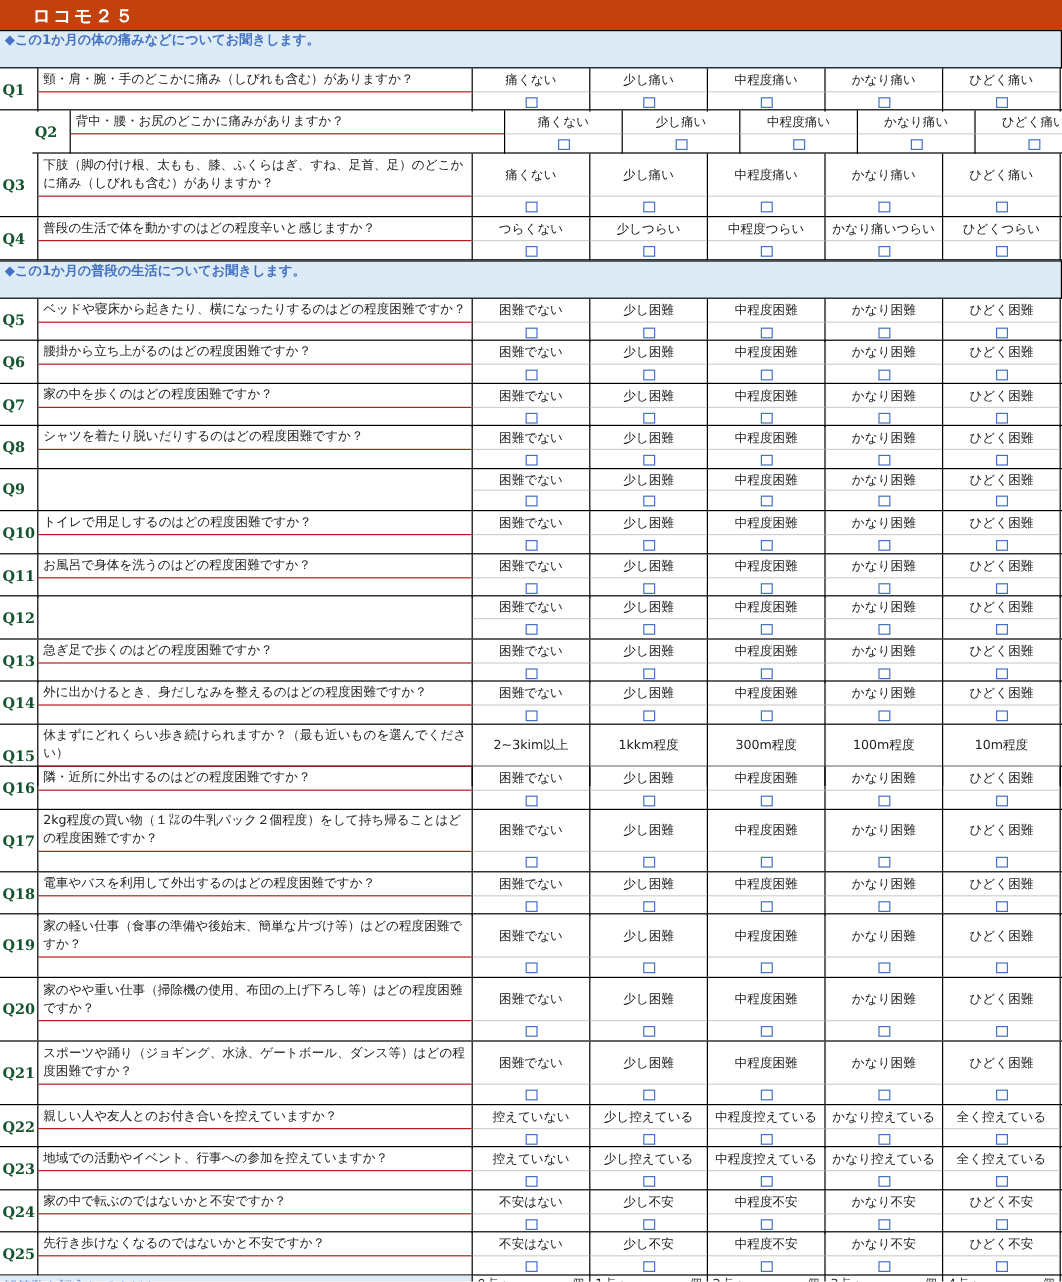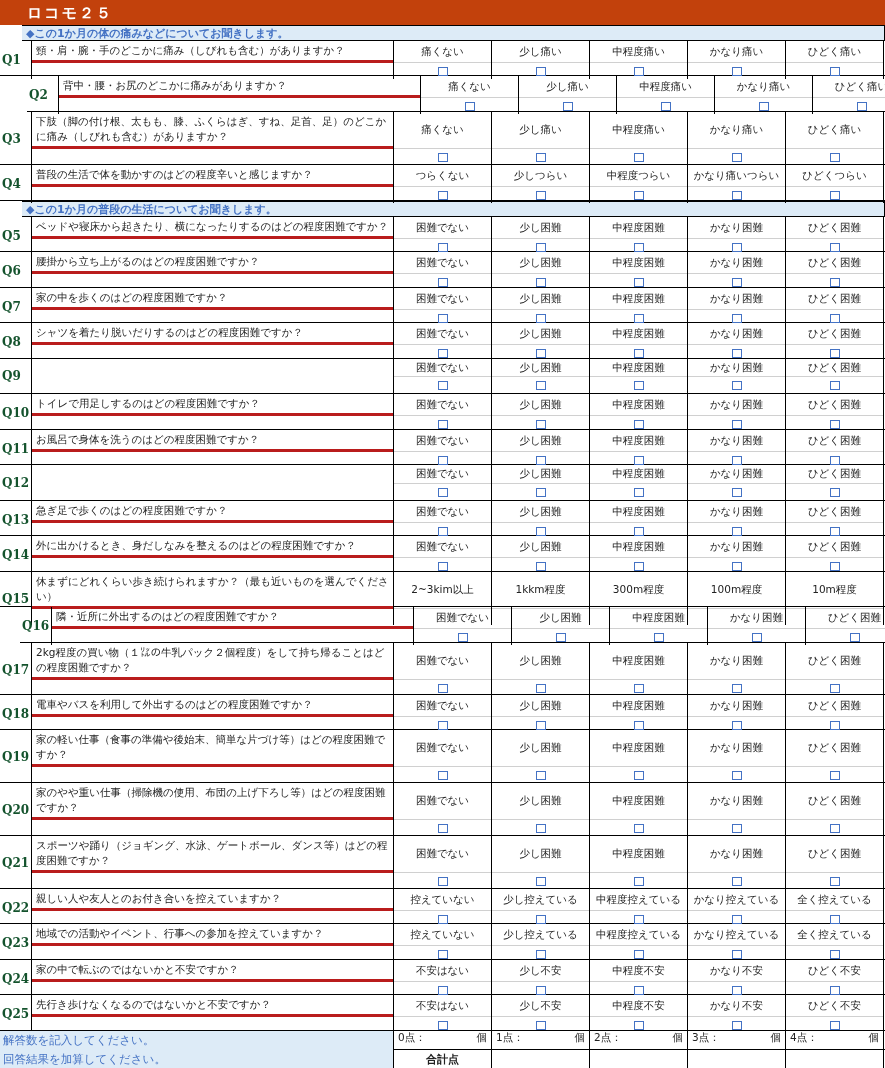--- a/index.html
+++ b/index.html
@@ -1,25 +1,25 @@
 <!DOCTYPE html>
 <html><head>
 <meta charset="utf-8">
 <style>
   * { box-sizing: border-box; margin: 0; padding: 0; }
   html, body { width: 885px; height: 1068px; overflow: hidden; background: #ffffff; }
   body { font-family: "DejaVu Sans", "Liberation Sans", sans-serif; font-size: 11px; color: #222; }
   .sheet { position: relative; width: 885px; height: 1068px; }
   .title-bar { height: 25px; background: #c2410c; color: #fff; font-weight: bold; font-size: 15px; padding-left: 27px; line-height: 26px; letter-spacing: 2px; }
-  .section { height: 16px; background: #ddebf7; color: #4472c4; font-weight: bold; font-size: 11px; line-height: 16px; padding-left: 4px; border-top: 1px solid #000; border-bottom: 1px solid #000; border-right: 1px solid #000; margin-left: 22px; }
+  .section { height: 32px; background: #ddebf7; color: #4472c4; font-weight: bold; font-size: 11px; line-height: 16px; padding-left: 4px; border-top: 1px solid #000; border-bottom: 1px solid #000; border-right: 1px solid #000; }
   .qrow { display: grid; grid-template-columns: 32px 362px repeat(5, 98px); border-bottom: 1.5px solid #000; }
   .qrow > div { border-right: 1px solid #000; }
   .qnum { color: #14532d; font-weight: bold; font-family: "DejaVu Serif", "Liberation Serif", serif; font-size: 12px; display: flex; align-items: center; padding-left: 2px; }
   .qtext-cell { display: flex; flex-direction: column; }
-  .qtext { flex: 1; padding: 2px 4px; font-size: 10.5px; line-height: 15px; display: flex; align-items: center; border-bottom: 3px solid #b91c1c; }
+  .qtext { flex: 1; padding: 2px 4px; font-size: 10.5px; line-height: 15px; display: flex; align-items: center; border-bottom: 1px solid #b91c1c; }
   .qspacer { height: 16px; }
   .opt-cell { display: flex; flex-direction: column; }
   .opt-label { flex: 1; display: flex; align-items: center; justify-content: center; font-size: 10.5px; border-bottom: 1px solid #d0d0d0; white-space: nowrap; }
   .opt-check { height: 16px; display: flex; align-items: center; justify-content: center; }
   .cb { width: 10px; height: 9px; border: 1px solid #4472c4; background: #fff; display: inline-block; }
   .footer-row { display: grid; grid-template-columns: 394px repeat(5, 98px); height: 19px; border-bottom: 1px solid #000; }
   .footer-row > div { border-right: 1px solid #000; }
   .footer-label { background: #ddebf7; color: #4472c4; font-weight: normal; font-size: 11.5px; line-height: 19px; padding-left: 3px; }
   .count-cell { display: flex; justify-content: space-between; padding: 0 4px; font-size: 10.5px; }
   .total-cell { display: flex; align-items: center; justify-content: center; font-weight: bold; font-size: 11px; }
@@ -568,21 +568,21 @@
         </div>
         <div class="opt-cell">
           <div class="opt-label">100m程度</div>
           <div class="opt-check"></div>
         </div>
         <div class="opt-cell">
           <div class="opt-label">10m程度</div>
           <div class="opt-check"></div>
         </div>
       </div>
-      <div class="qrow" style="height: 36px; margin-left: 20px;">
+      <div class="qrow" style="height: 36px;">
         <div class="qnum">Q16</div>
         <div class="qtext-cell">
           <div class="qtext">隣・近所に外出するのはどの程度困難ですか？</div>
           <div class="qspacer"></div>
         </div>
         <div class="opt-cell">
           <div class="opt-label">困難でない</div>
           <div class="opt-check">
             <span class="cb"></span>
           </div>

